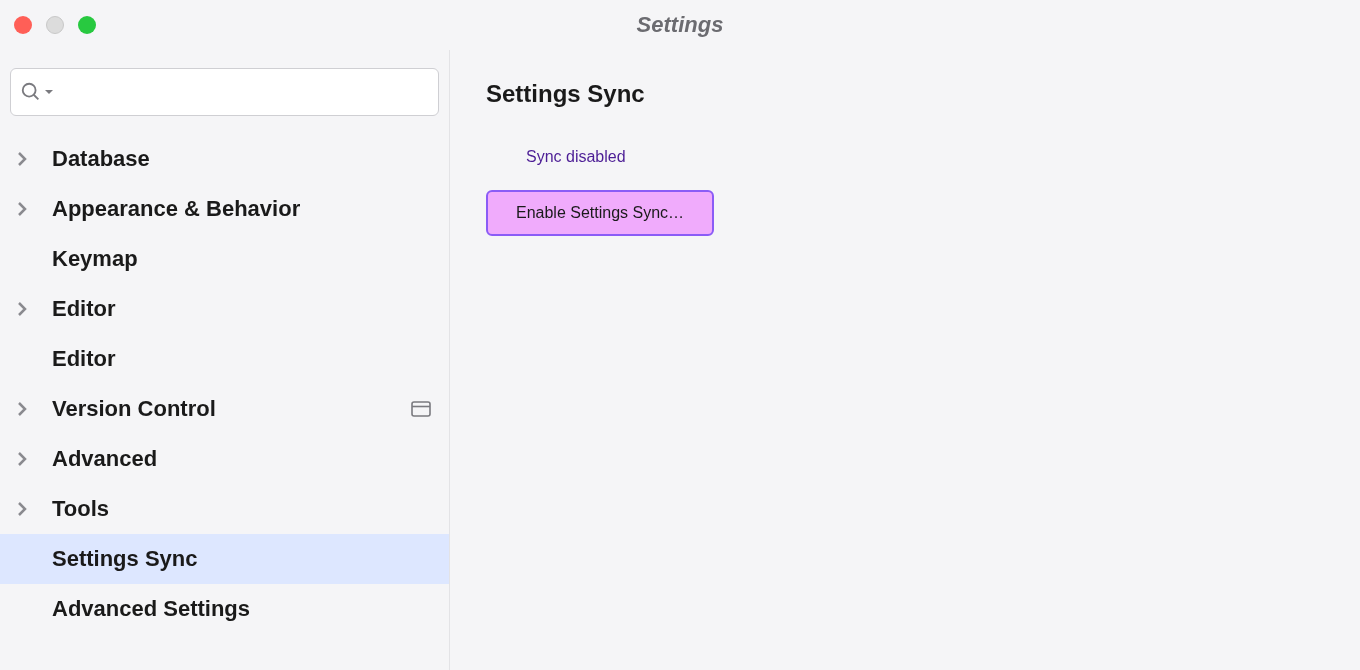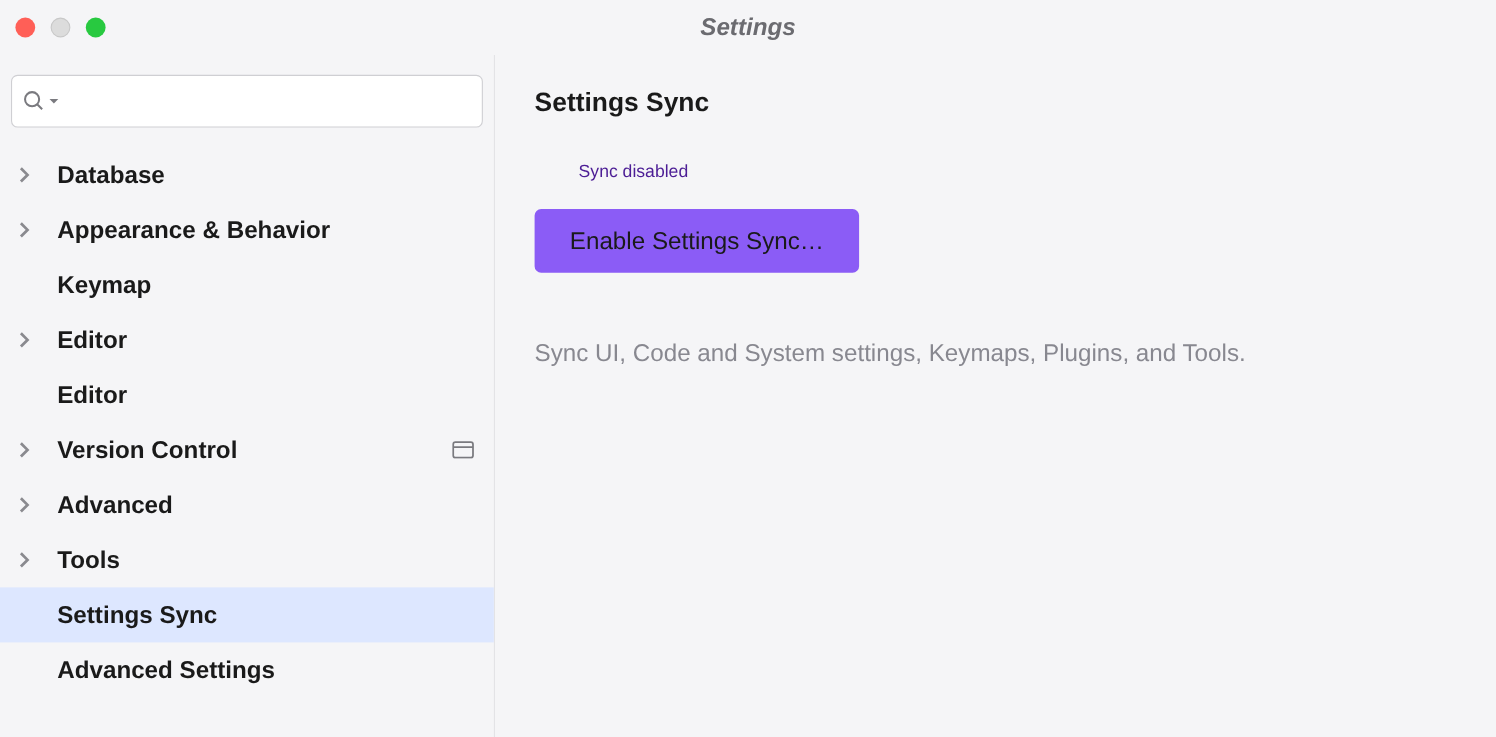--- a/index.html
+++ b/index.html
@@ -133,25 +133,25 @@
       color: #1a1a1a;
       margin-bottom: 40px;
     }
     .status-text {
       font-size: 16px;
       color: #4c1d95;
       margin-bottom: 24px;
       margin-left: 40px;
     }
     .enable-button {
-      background: #8b5cf6;
-      border: 4px solid #8b5cf6;
+      background: #f0abfc;
+      border: 2px solid #8b5cf6;
       border-radius: 6px;
       padding: 12px 28px;
-      font-size: 22px;
+      font-size: 16px;
       color: #1a1a1a;
       cursor: pointer;
       margin-bottom: 60px;
     }
     .description-text {
       font-size: 22px;
       color: #888890;
     }
   </style>
 </head>
@@ -266,16 +266,15 @@
           <span class="tree-label">Advanced Settings</span>
         </div>
 
       </div>
     </div>
 
     <div class="main">
       <div class="panel-title">Settings Sync</div>
       <div class="status-text">Sync disabled</div>
       <button class="enable-button">Enable Settings Sync…</button>
-      <div class="description-text">Sync UI, Code and System settings, Keymaps, Plugins, and Tools.</div>
     </div>
   </div>
 </div>
 
 </body></html>

